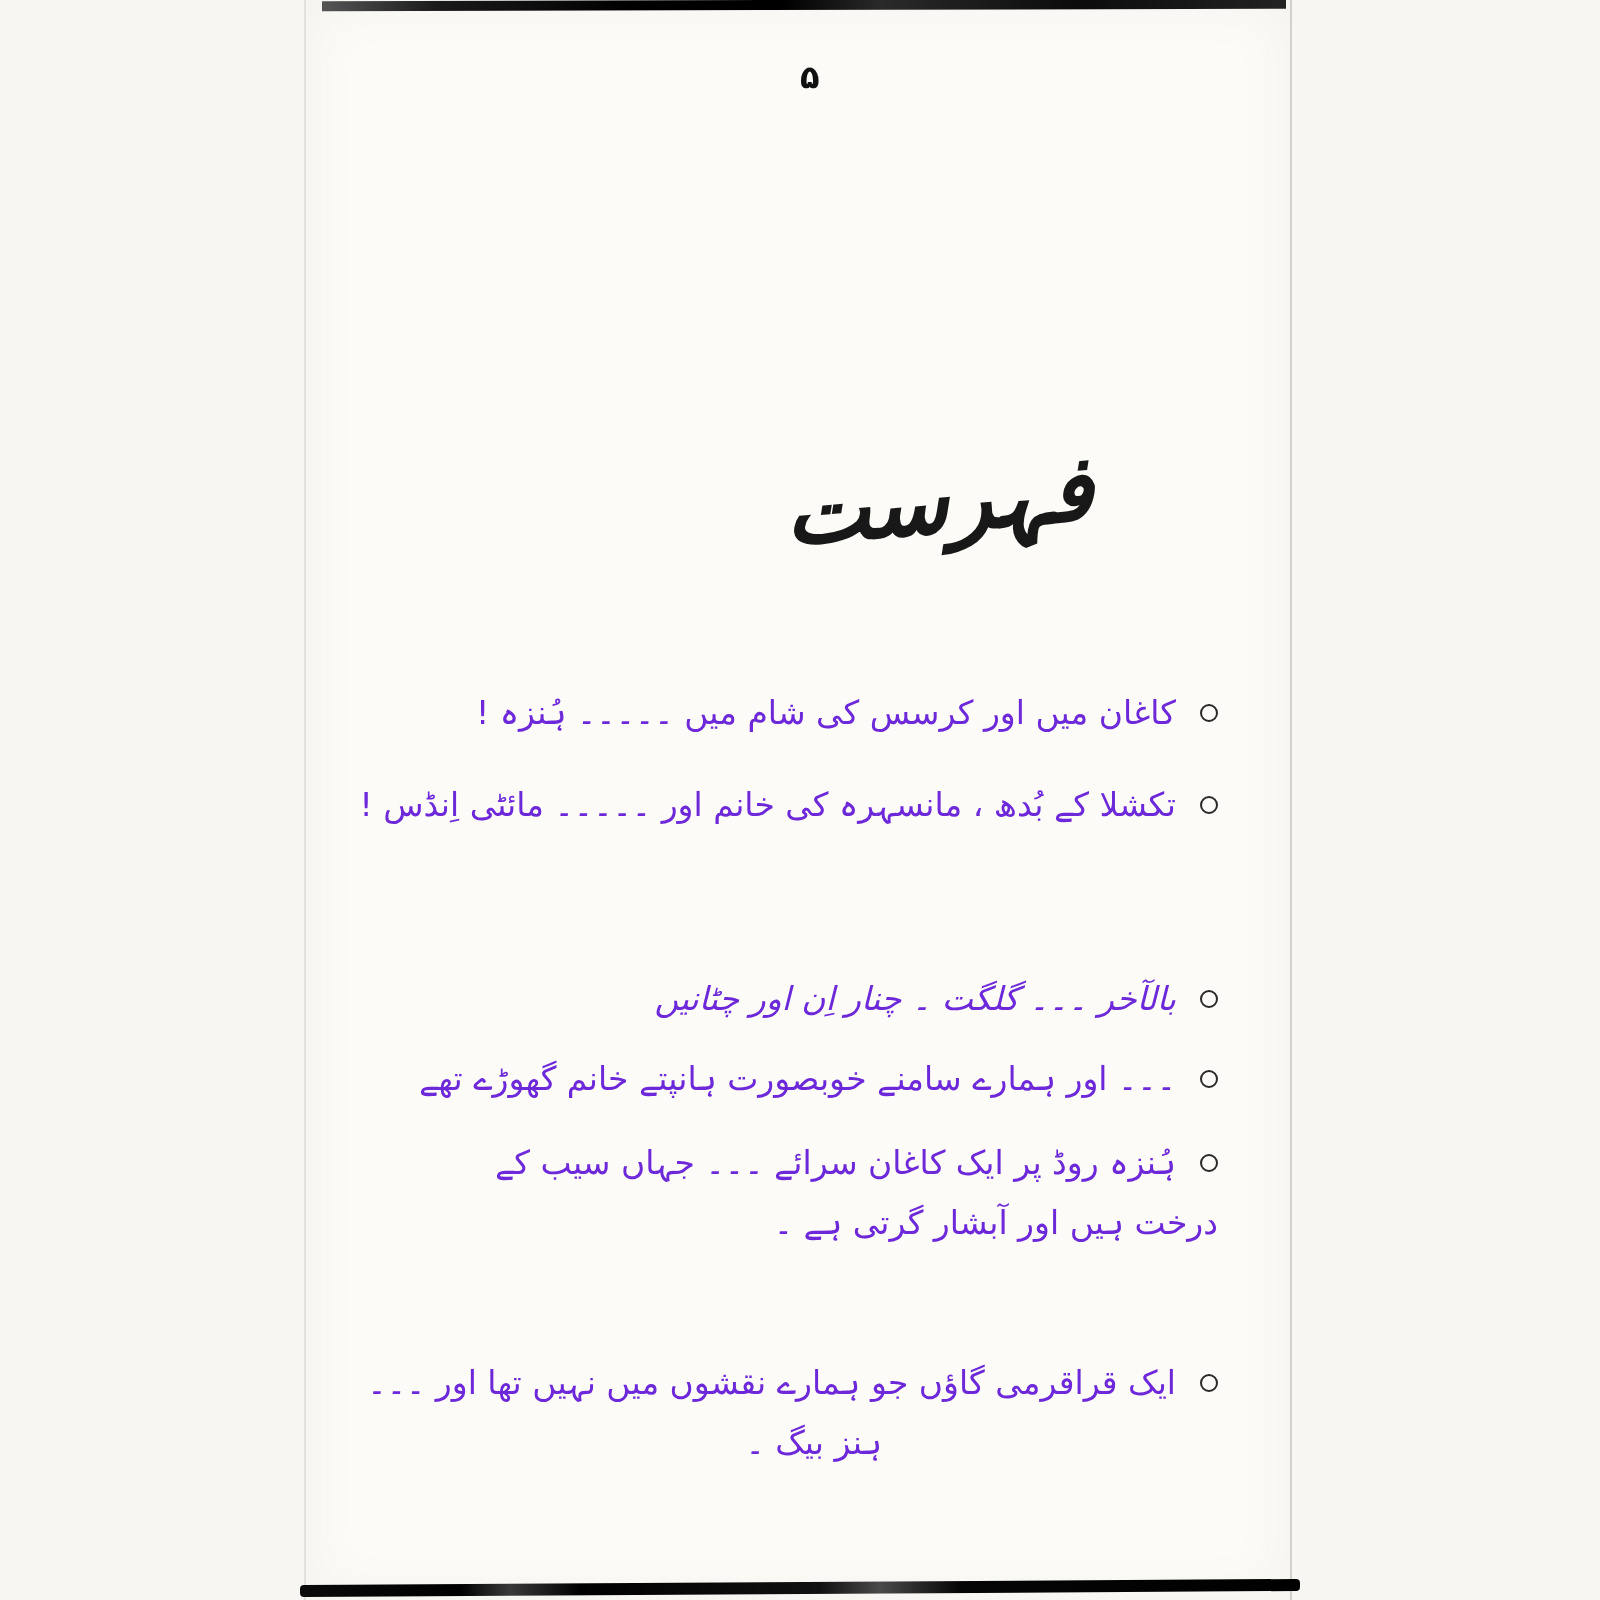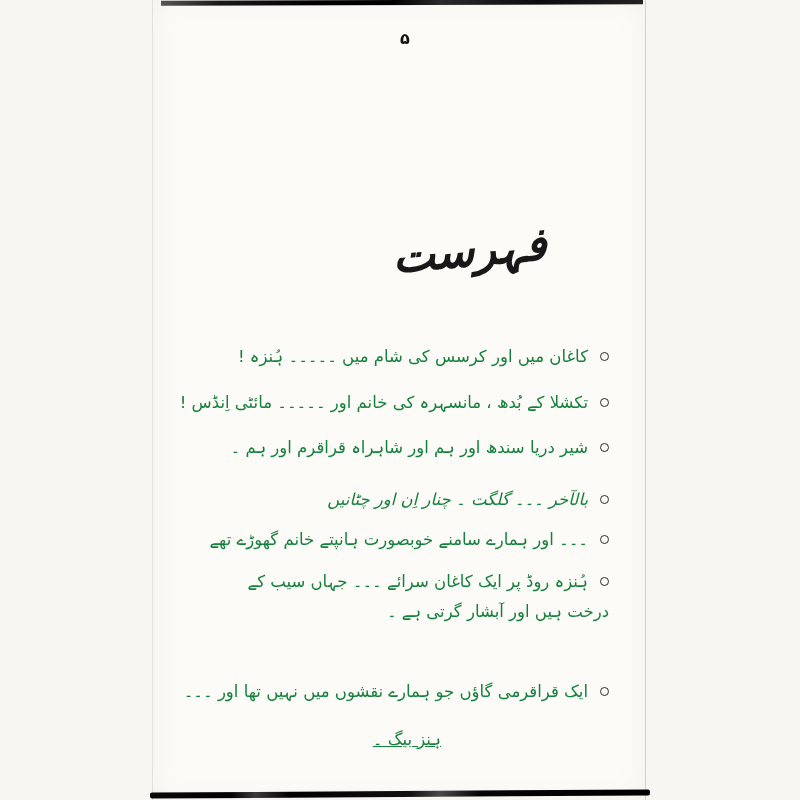--- a/index.html
+++ b/index.html
@@ -75,21 +75,21 @@
     height: 420px;
     direction: rtl;
   }
   .toc-line {
     position: absolute;
     right: 0;
     left: 0;
     height: 30px;
     line-height: 30px;
     font-size: 16.5px;
-    color: #15803d;
+    color: #6d28d9;
     text-align: right;
     white-space: nowrap;
     direction: rtl;
   }
   .toc-line .txt { letter-spacing: 0.2px; }
   .bullet {
     display: inline-block;
     width: 7px;
     height: 7px;
     border: 1.4px solid #2a2a2a;
@@ -102,21 +102,21 @@
   }
   .r0  { top: 6px; }
   .r1  { top: 52px; }
   .r2  { top: 97px; }
   .r3  { top: 149px; font-style: italic; }
   .r4  { top: 189px; }
   .r5  { top: 231px; }
   .r6  { top: 261px; }
   .r7  { top: 299px; }
   .r8  { top: 341px; }
-  .r9  { top: 389px; text-decoration: underline; }
+  .r9  { top: 371px; }
   .r9 .txt { margin-right: 0; }
   .r9 { padding-left: 0; }
   .r9.cont-indent { right: 168px; }
 </style>
 </head>
 <body>
 
 <div class="stage">
   <div class="page">
 
@@ -130,23 +130,20 @@
     <div class="toc">
 
       <div class="toc-line r0">
         <span class="bullet"></span><span class="txt">کاغان میں اور کرسس کی شام میں ۔۔۔۔۔ ہُنزہ !</span>
       </div>
 
       <div class="toc-line r1">
         <span class="bullet"></span><span class="txt">تکشلا کے بُدھ ، مانسہرہ کی خانم اور ۔۔۔۔۔ مائٹی اِنڈس !</span>
       </div>
 
-      <div class="toc-line r2">
-        <span class="bullet"></span><span class="txt">شیر دریا سندھ اور ہم اور شاہراہ قراقرم اور ہم ۔</span>
-      </div>
 
       <div class="toc-line r3">
         <span class="bullet"></span><span class="txt">بالآخر ۔۔۔ گلگت ۔ چنار اِن اور چٹانیں</span>
       </div>
 
       <div class="toc-line r4">
         <span class="bullet"></span><span class="txt">۔۔۔ اور ہمارے سامنے خوبصورت ہانپتے خانم گھوڑے تھے</span>
       </div>
 
       <div class="toc-line r5">

